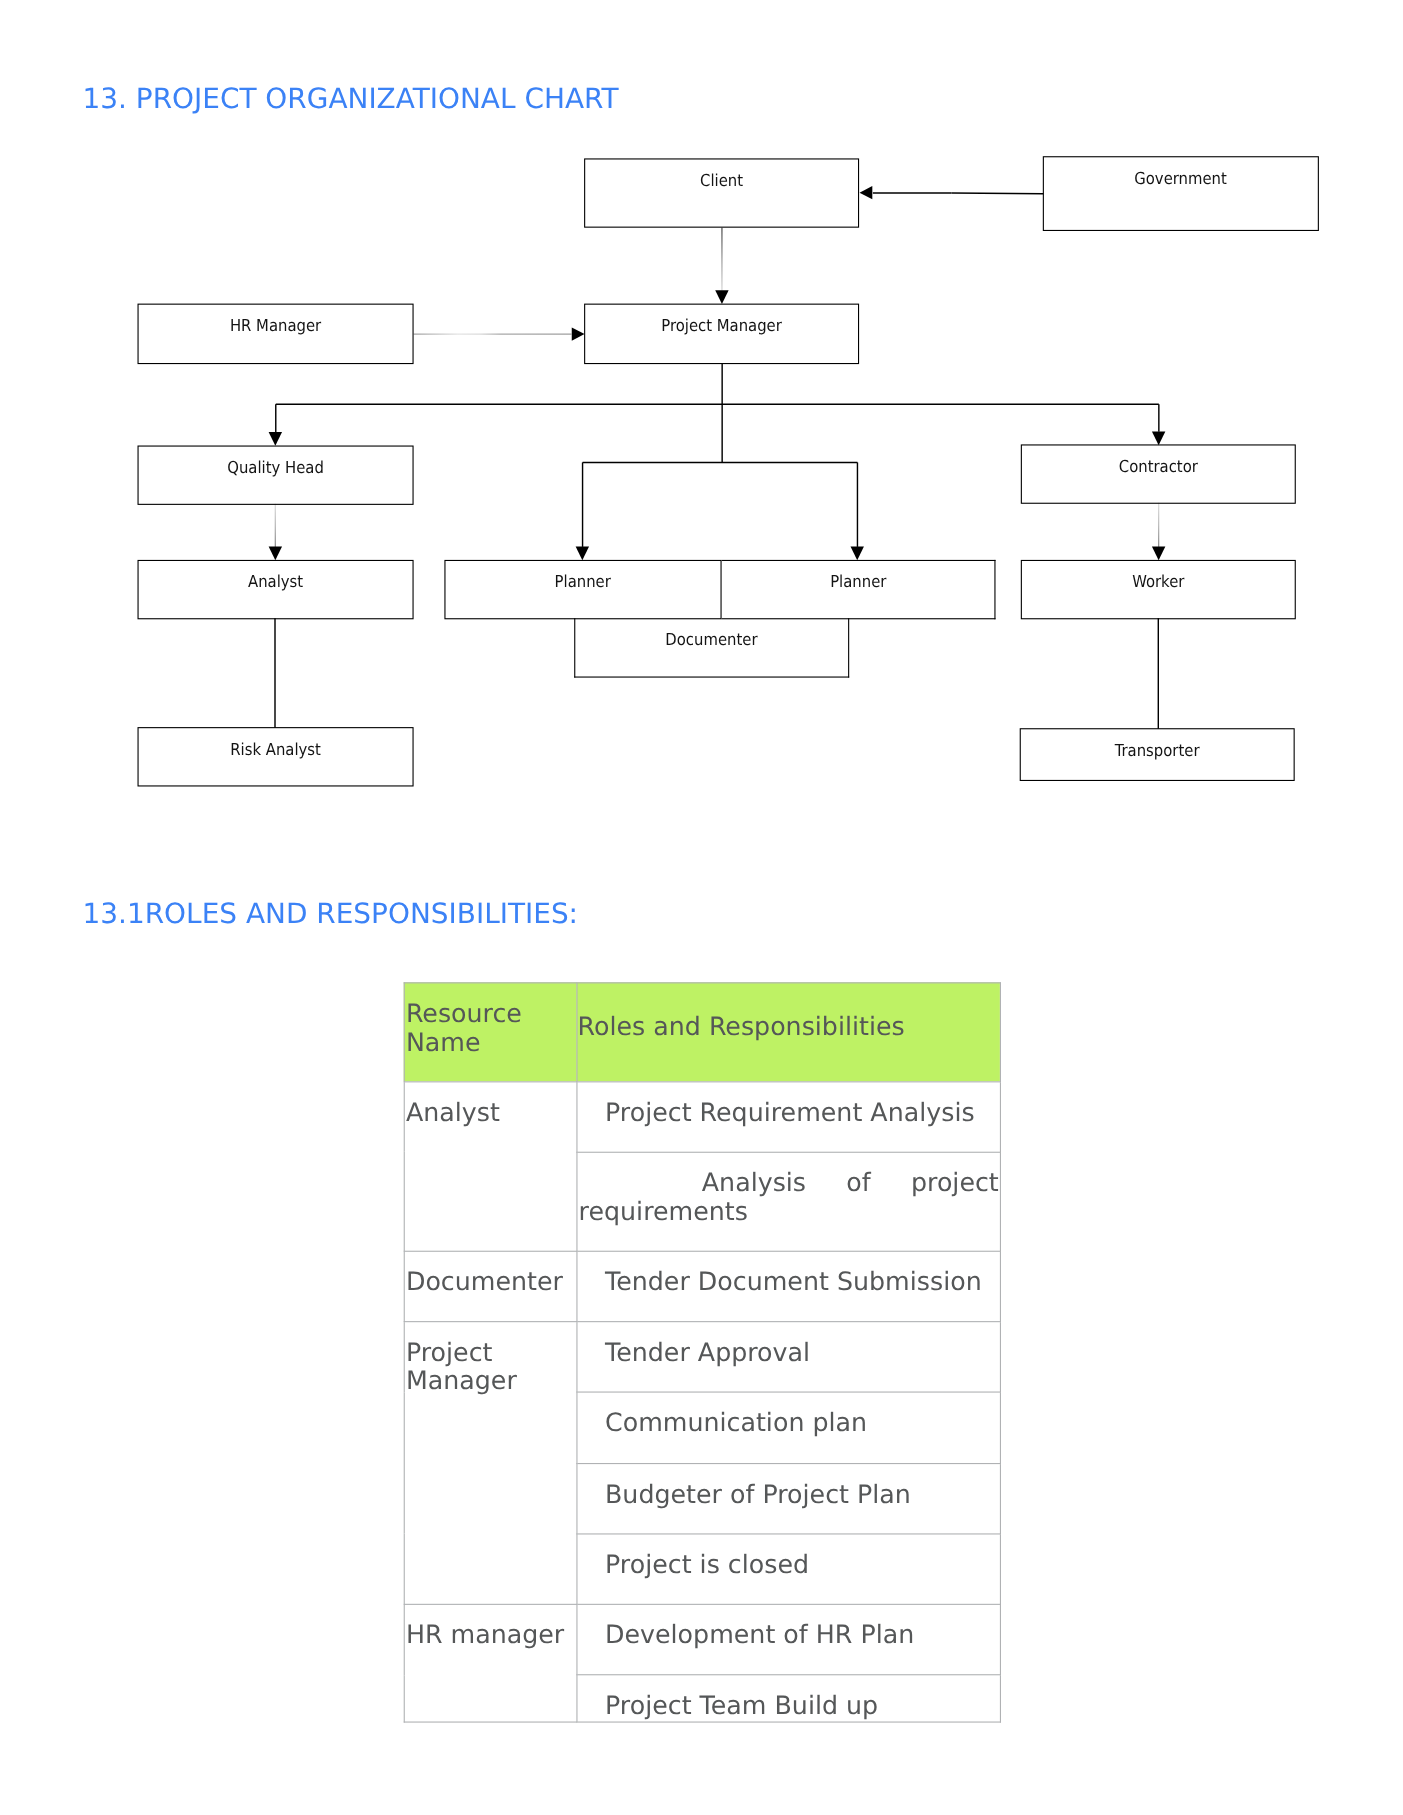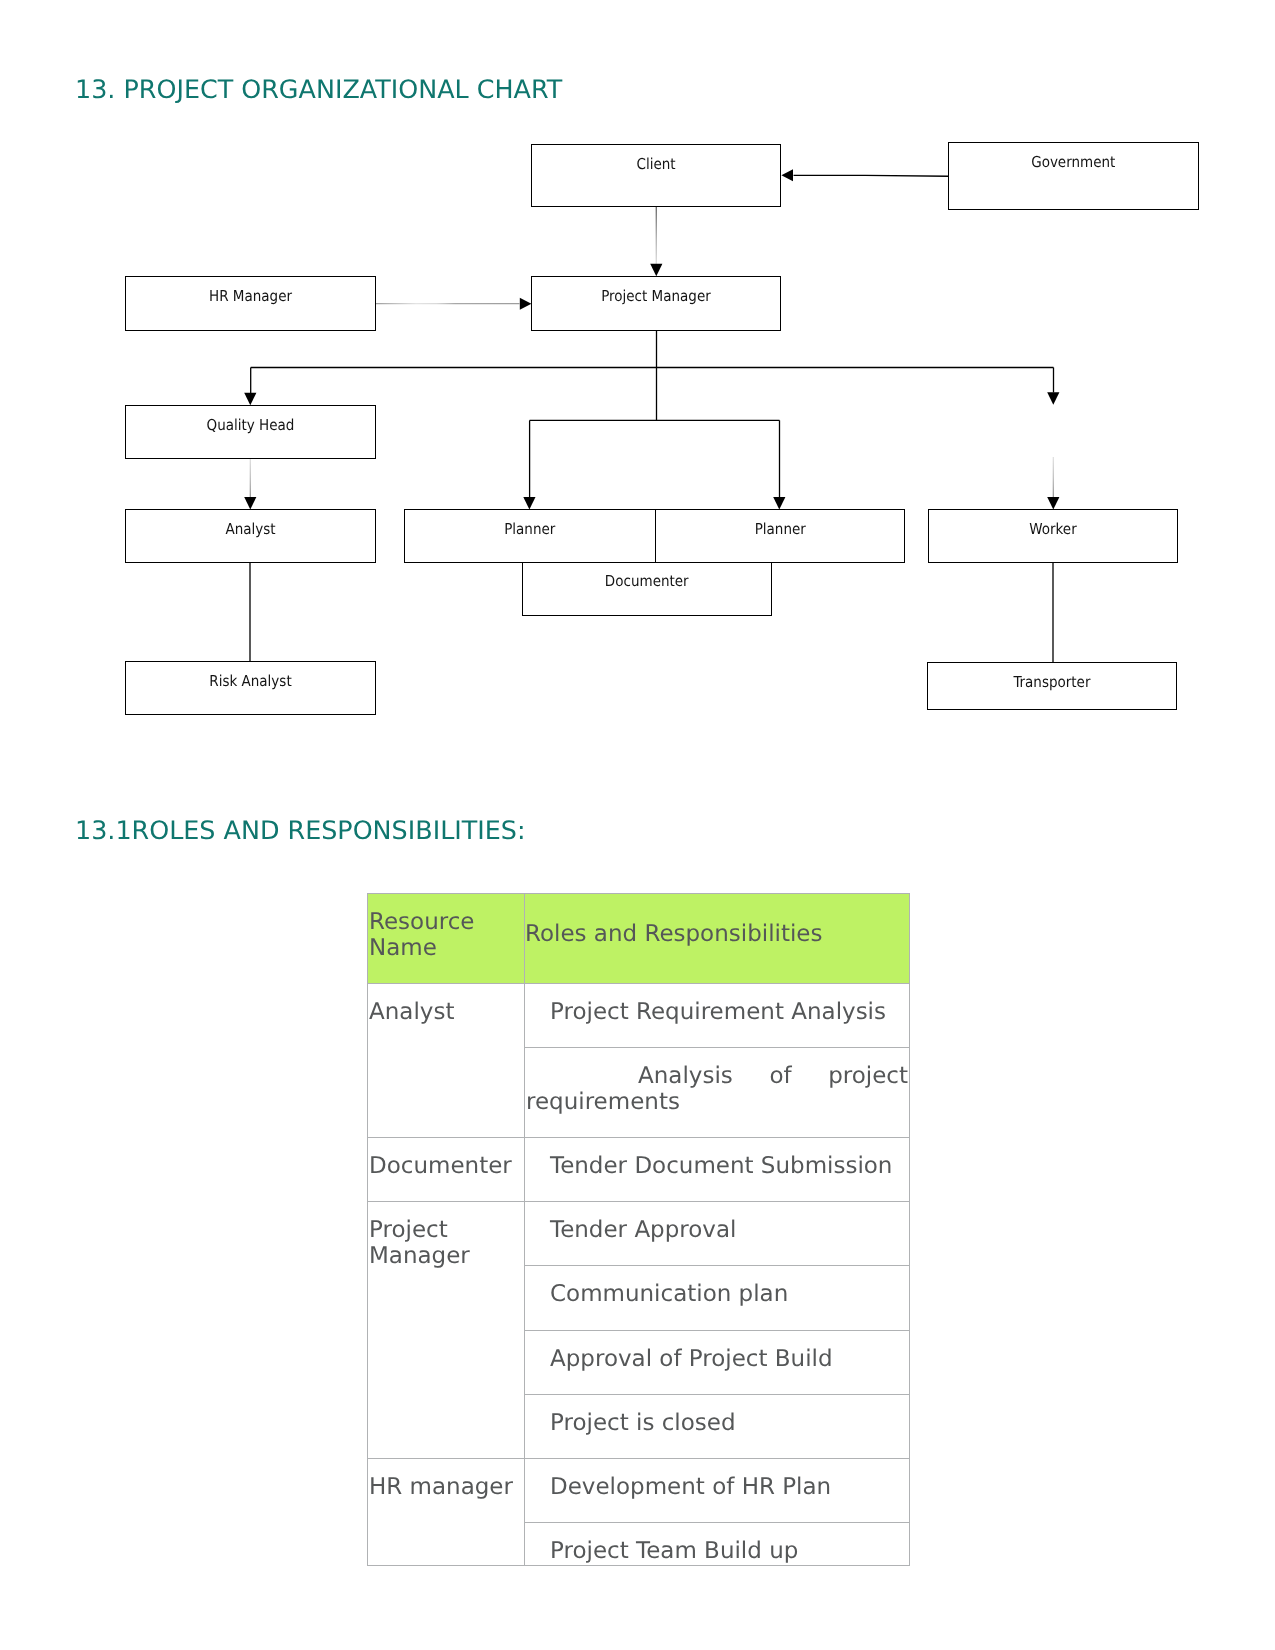--- a/index.html
+++ b/index.html
@@ -1,21 +1,21 @@
 <!DOCTYPE html>
 <html><head>
 <meta charset="utf-8">
 <title>Project Organizational Chart</title>
 <style>
   html,body{margin:0;padding:0;}
   body{width:1275px;height:1650px;background:#ffffff;font-family:"DejaVu Sans", sans-serif;
     -webkit-font-smoothing:antialiased;text-rendering:geometricPrecision;}
   .page{position:relative;width:1275px;height:1650px;overflow:hidden;background:#fff;}
 
-  .sec-heading{position:absolute;white-space:nowrap;color:#0f766e;
+  .sec-heading{position:absolute;white-space:nowrap;color:#3b82f6;
     font-family:"DejaVu Sans", sans-serif;font-size:25.4px;line-height:25.4px;}
   #heading1{left:75.2px;top:76.6px;}
   #heading2{left:75.4px;top:818px;}
 
   .chart{position:absolute;left:0;top:0;width:1275px;height:770px;}
   .chart .edges{position:absolute;left:0;top:0;width:1275px;height:770px;overflow:visible;}
   .node{position:absolute;box-sizing:border-box;border:1.5px solid #000;background:transparent;
     font-family:"DejaVu Sans",sans-serif;font-stretch:condensed;font-size:15px;
     color:#141414;text-align:center;line-height:1;}
   .node .lbl, .sec-heading, .cellpad{will-change:transform;}
@@ -96,20 +96,23 @@
       </div>
       <div class="node" style="left:125px;top:276px;width:251px;height:55px;">
         <span class="lbl">HR Manager</span>
       </div>
       <div class="node" style="left:531px;top:276px;width:250px;height:55px;">
         <span class="lbl">Project Manager</span>
       </div>
       <div class="node" style="left:125px;top:405px;width:251px;height:53.8px;">
         <span class="lbl">Quality Head</span>
       </div>
+      <div class="node" style="left:928px;top:404px;width:250px;height:53.8px;">
+        <span class="lbl">Contractor</span>
+      </div>
       <div class="node" style="left:125px;top:509px;width:251px;height:53.8px;">
         <span class="lbl">Analyst</span>
       </div>
       <div class="node" style="left:404px;top:509px;width:251.5px;height:53.8px;">
         <span class="lbl">Planner</span>
       </div>
       <div class="node" style="left:655.5px;top:509px;width:249.5px;height:53.8px;border-left:none;">
         <span class="lbl">Planner</span>
       </div>
       <div class="node" style="left:522px;top:562px;width:249.5px;height:54px;border-top:none;">
@@ -173,21 +176,21 @@
             <div class="cellpad role">Tender Approval</div>
           </td>
         </tr>
         <tr>
           <td class="c2">
             <div class="cellpad role">Communication plan</div>
           </td>
         </tr>
         <tr>
           <td class="c2">
-            <div class="cellpad role">Approval of Project Build</div>
+            <div class="cellpad role">Budgeter of Project Plan</div>
           </td>
         </tr>
         <tr>
           <td class="c2">
             <div class="cellpad role">Project is closed</div>
           </td>
         </tr>
         <tr>
           <td class="c1" rowspan="2">
             <div class="cellpad res">HR manager</div>

